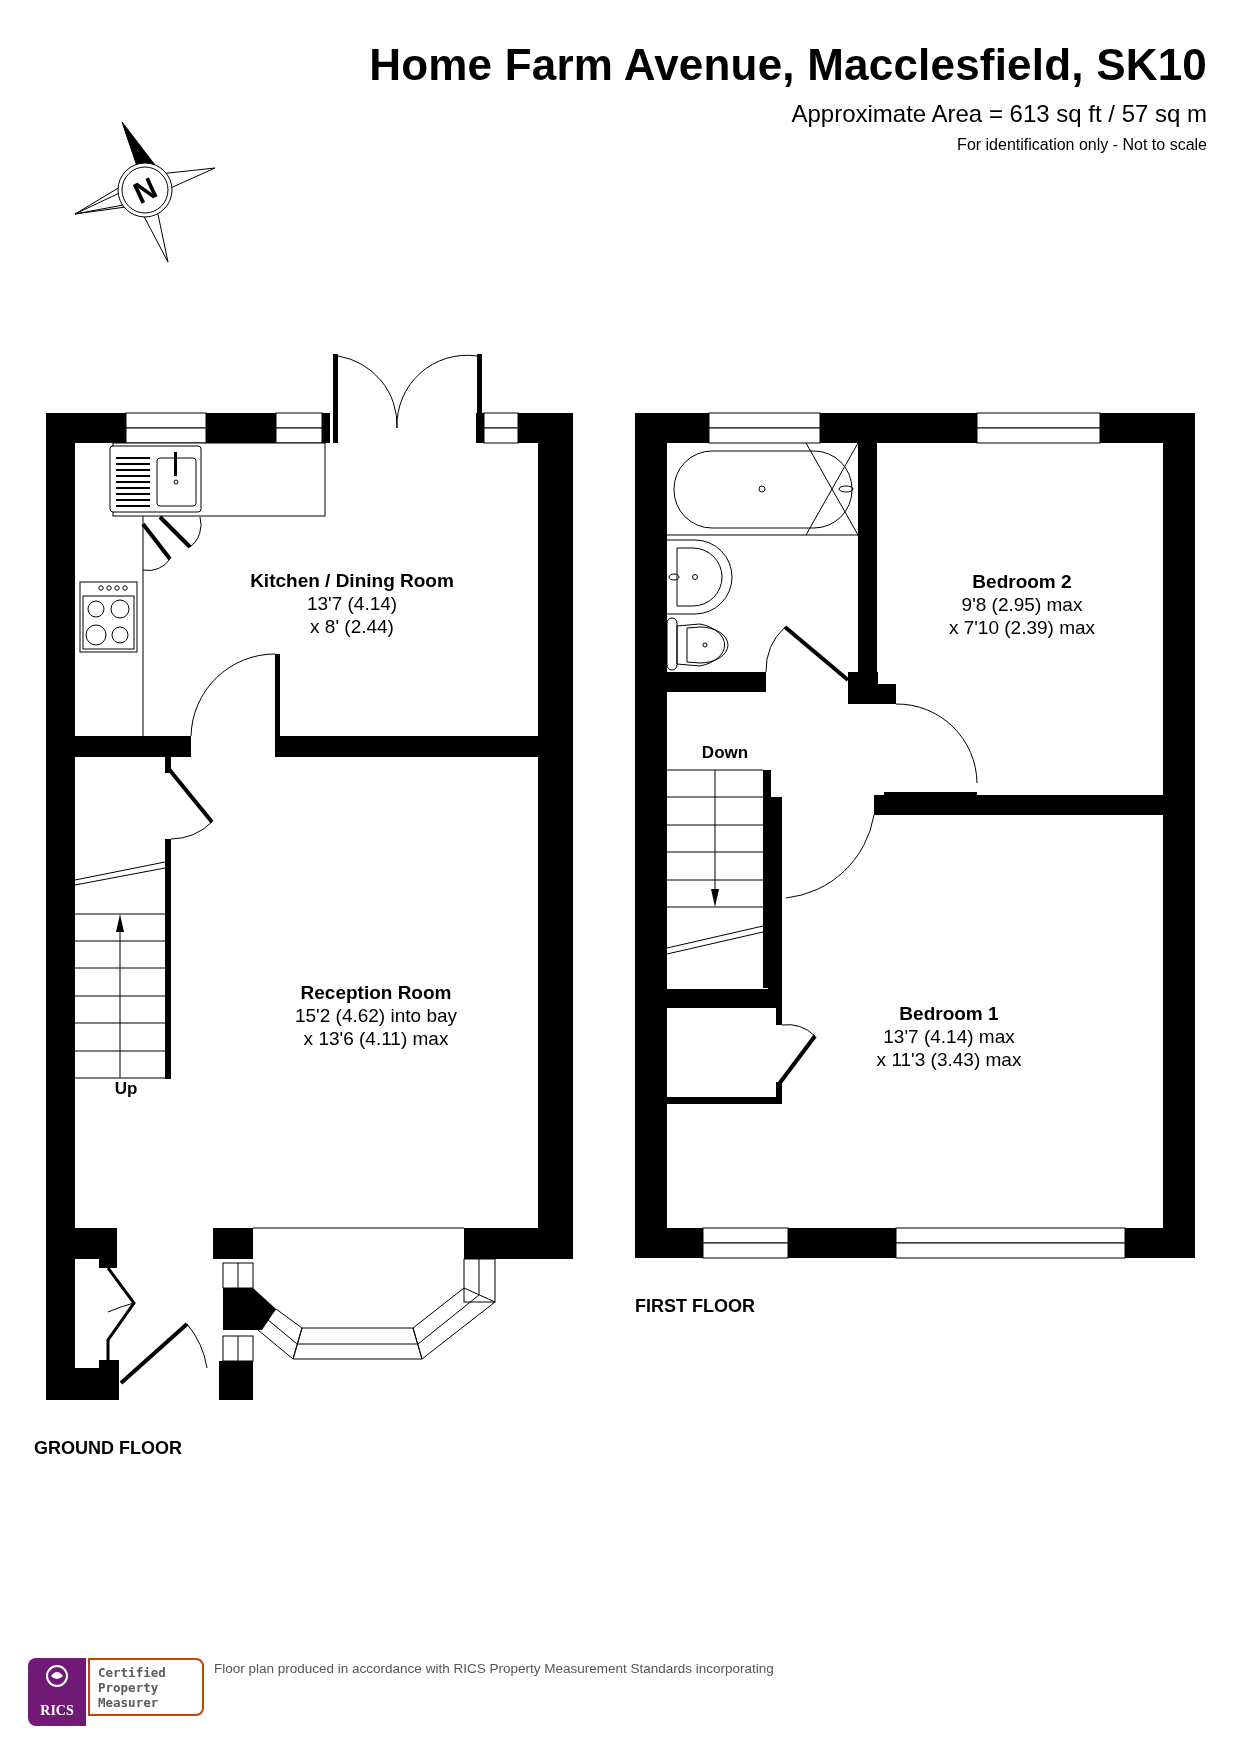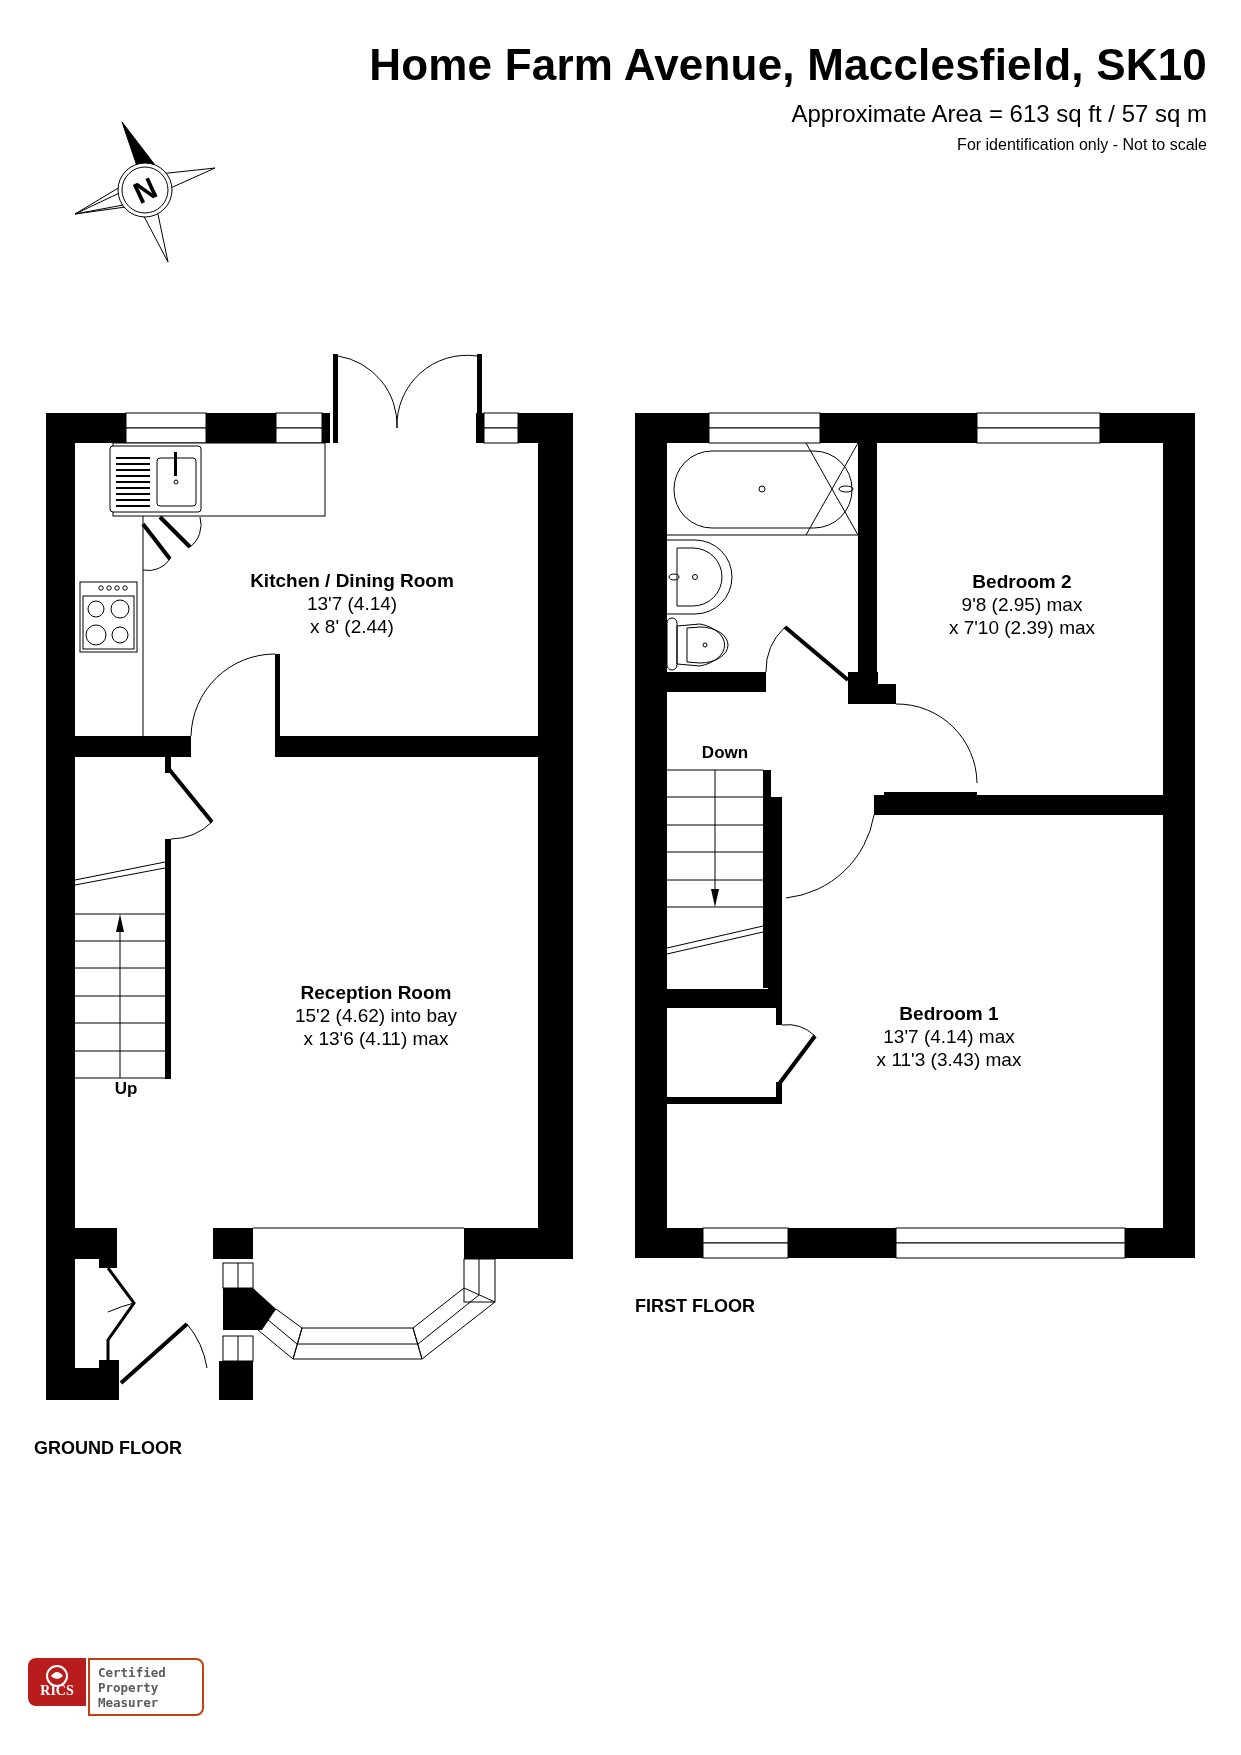--- a/index.html
+++ b/index.html
@@ -9,21 +9,21 @@
   .title { right: 34px; top: 40px; font-size: 44px; font-weight: bold; white-space: nowrap; letter-spacing: 0.2px; }
   .area { right: 34px; top: 100px; font-size: 24px; white-space: nowrap; }
   .note { right: 34px; top: 136px; font-size: 16px; white-space: nowrap; }
   svg.plan { position: absolute; left: 0; top: 0; }
   .room-label { position: absolute; text-align: center; white-space: nowrap; transform: translateX(-50%); line-height: 23px; }
   .room-name { font-weight: bold; font-size: 19px; }
   .room-dim { font-size: 19px; }
   .stair-label { position: absolute; font-weight: bold; font-size: 17px; transform: translateX(-50%); padding-left: 12px; }
   .floor-label { position: absolute; font-weight: bold; font-size: 18px; white-space: nowrap; }
   .footer-badge { left: 28px; top: 1658px; width: 176px; height: 56px; }
-  .rics-box { position: absolute; left: 0; top: 0; width: 58px; height: 48px; background: #b91c1c; border-radius: 8px 0 0 8px; color: #fff; }
+  .rics-box { position: absolute; left: 0; top: 0; width: 58px; height: 68px; background: #701a75; border-radius: 8px 0 0 8px; color: #fff; }
   .rics-text { position: absolute; left: 0; width: 58px; bottom: 7px; text-align: center; font-family: "Liberation Serif", serif; font-weight: bold; font-size: 14px; }
   .cert-box { position: absolute; left: 60px; top: 0; width: 112px; height: 54px; border: 2px solid #c2410c; border-radius: 0 8px 8px 0; color: #5a5a5a; }
   .cert-text { position: absolute; left: 8px; top: 5px; font-family: "DejaVu Sans Mono", monospace; font-weight: bold; font-size: 12.5px; line-height: 15px; }
   .footer-text { left: 214px; top: 1660px; font-size: 13.5px; color: #555; line-height: 17px; white-space: nowrap; }
 </style>
 </head>
 <body>
 
 <div class="abs title">Home Farm Avenue, Macclesfield, SK10</div>
 <div class="abs area">Approximate Area = 613 sq ft / 57 sq m</div>
@@ -290,13 +290,14 @@
   </div>
   <div class="cert-box">
     <div class="cert-text">
       <div>Certified</div>
       <div>Property</div>
       <div>Measurer</div>
     </div>
   </div>
 </div>
 <div class="abs footer-text">
+  <div>Floor plan produced in accordance with RICS Property Measurement Standards incorporating</div>
 </div>
 
 </body></html>

